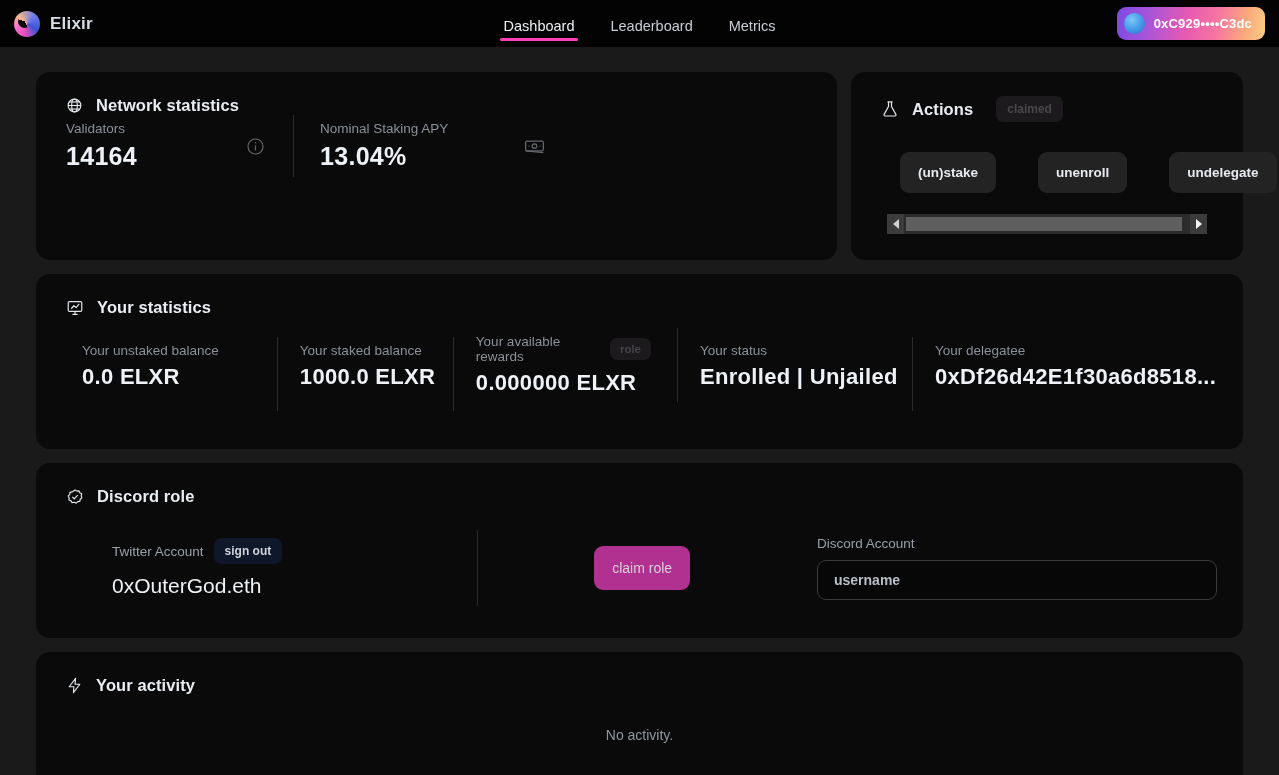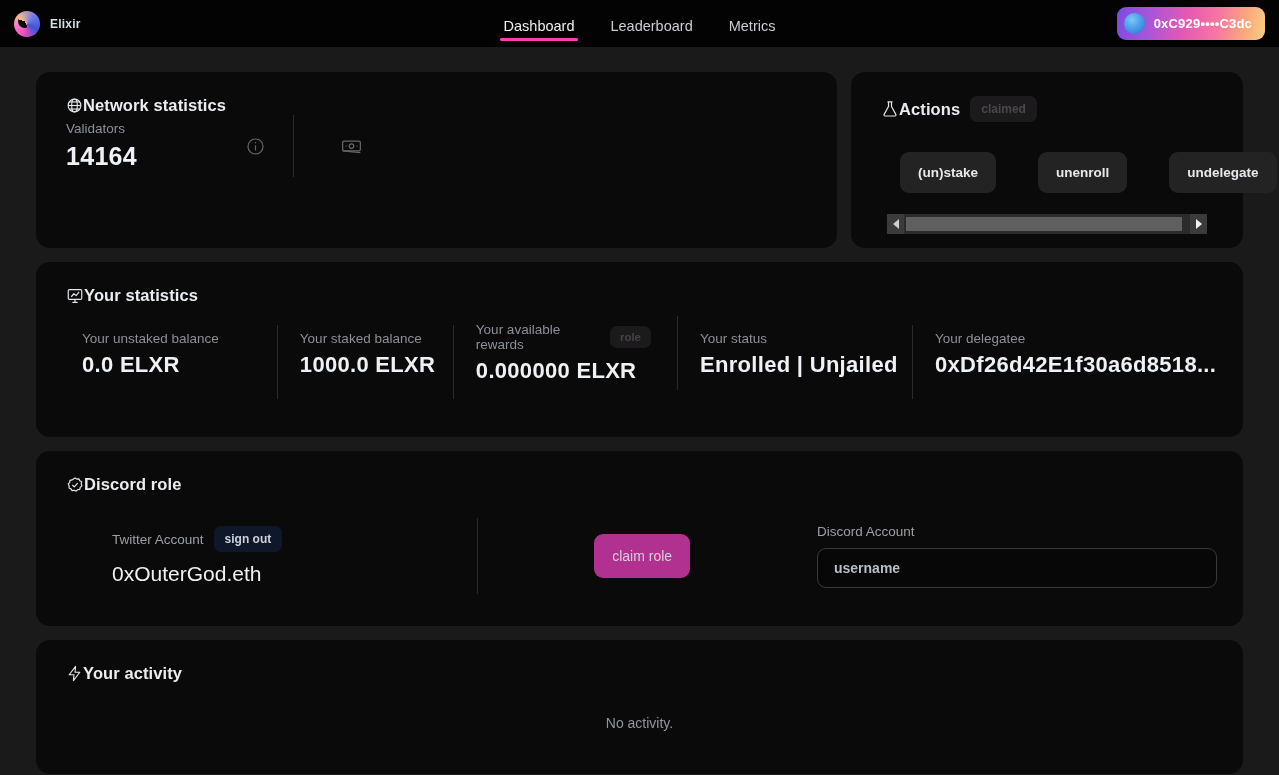--- a/index.html
+++ b/index.html
@@ -47,21 +47,21 @@
   .brand-logo::after {
     content: "";
     position: absolute;
     left: 4px; top: 4px;
     width: 13px; height: 13px;
     border-radius: 50%;
     background: conic-gradient(from 150deg, #0a0a0a 0deg 140deg, transparent 140deg 360deg);
   }
   .brand-name {
     color: #d8dde6;
-    font-size: 12px;
+    font-size: 17px;
     font-weight: bold;
     letter-spacing: .2px;
   }
 
   .nav {
     position: absolute;
     left: 0; right: 0;
     display: flex;
     justify-content: center;
     gap: 28px;
@@ -127,20 +127,21 @@
   .card {
     background: #0a0a0a;
     border-radius: 14px;
     padding: 24px 30px 24px;
     position: relative;
   }
 
   .card-title {
     display: flex;
     align-items: center;
+    gap: 13px;
   }
   .card-title .ico { display: flex; align-items: center; }
   .card-title h2 {
     color: #e9ecf1;
     font-size: 16.5px;
     font-weight: bold;
     letter-spacing: .1px;
   }
 
   .badge {
@@ -192,21 +193,21 @@
   
   #network-statistics-card { flex: 1 1 auto; width: 798px; }
   #network-statistics-card .stat:nth-child(1) { width: 228px; }
   #network-statistics-card .stat:nth-child(2) { width: 280px; }
   #network-statistics-card .stat:nth-child(3) { width: 230px; }
 
   
   #actions-card {
     width: 392px;
     flex: none;
-    padding-bottom: 14px;
+    padding-bottom: 26px;
   }
   .action-buttons {
     display: flex;
     gap: 42px;
     margin-top: 30px;
     padding-left: 19px;
   }
   .action-btn {
     background: #232323;
     color: #e6e9ee;
@@ -398,20 +399,24 @@
             <svg width="19" height="19" viewBox="0 0 24 24" fill="none" stroke="#9aa0a9" stroke-width="1.5">
               <circle cx="12" cy="12" r="9.5"></circle>
               <line x1="12" y1="10.5" x2="12" y2="17"></line>
               <circle cx="12" cy="7.3" r="0.9" fill="#9aa0a9" stroke="none"></circle>
             </svg>
           </span>
         </div>
 
 
         <div class="stat">
+          <div>
+            <div class="stat-label">Nominal Staking APY</div>
+            <div class="stat-value">13.04%</div>
+          </div>
           <span class="stat-ico">
             <svg width="23" height="23" viewBox="0 0 26 26" fill="none" stroke="#9aa0a9" stroke-width="1.4">
               <rect x="3" y="7" width="20" height="11" rx="1.6"></rect>
               <circle cx="13" cy="12.5" r="2.6"></circle>
               <line x1="6.3" y1="12.5" x2="7.3" y2="12.5"></line>
               <line x1="18.7" y1="12.5" x2="19.7" y2="12.5"></line>
               <path d="M3 18 L23 20"></path>
             </svg>
           </span>
         </div>

